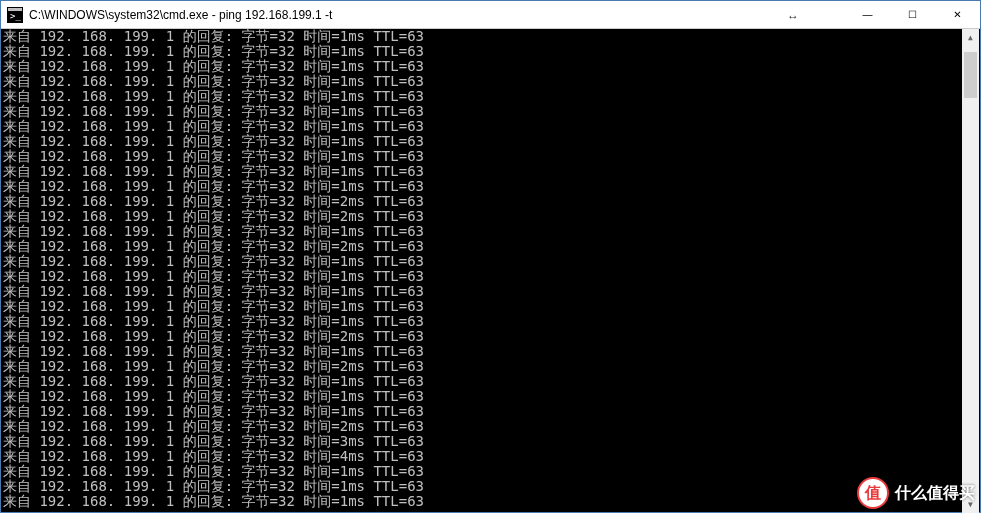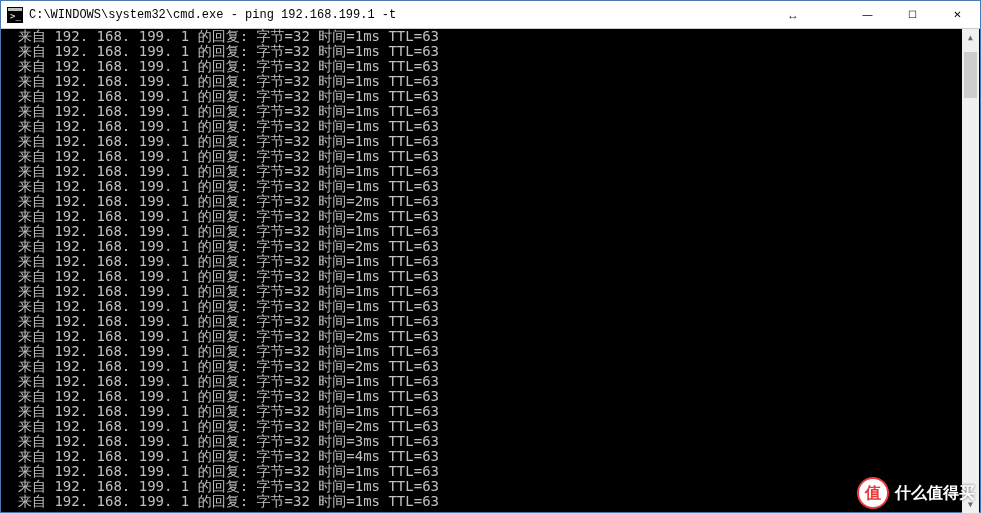--- a/index.html
+++ b/index.html
@@ -31,40 +31,40 @@
   font-size: 12px;
   color: #000;
   font-family: "Segoe UI", Tahoma, sans-serif;
   user-select: none;
 }
 .titlebar .app-icon {
   width: 16px; height: 16px;
   margin-right: 6px;
   display: flex; align-items: center; justify-content: center;
 }
-.titlebar .title-text { flex: 0 0 auto; font-family: Liberation Mono, monospace; }
+.titlebar .title-text { flex: 0 0 auto; }
 .titlebar .spacer { flex: 1; }
 .titlebar .extra-icon {
   width: 24px; text-align: center; font-size: 12px; color: #333;
   margin-right: 40px;
 }
 .win-btn {
   width: 45px; height: 28px;
   display: flex; align-items: center; justify-content: center;
   font-size: 10px;
   color: #000;
 }
 .console {
   flex: 1;
   background: #000;
   color: #c0c0c0;
   font-family: "NSimSun", "SimSun", "宋体", "Consolas", monospace;
   font-size: 14px;
   line-height: 15px;
-  padding: 0 17px;
+  padding: 0 2px;
   overflow: hidden;
   position: relative;
 }
 .console .lines { white-space: pre; }
 .scrollbar {
   position: absolute;
   top: 28px;
   right: 1px;
   width: 17px;
   height: 484px;

